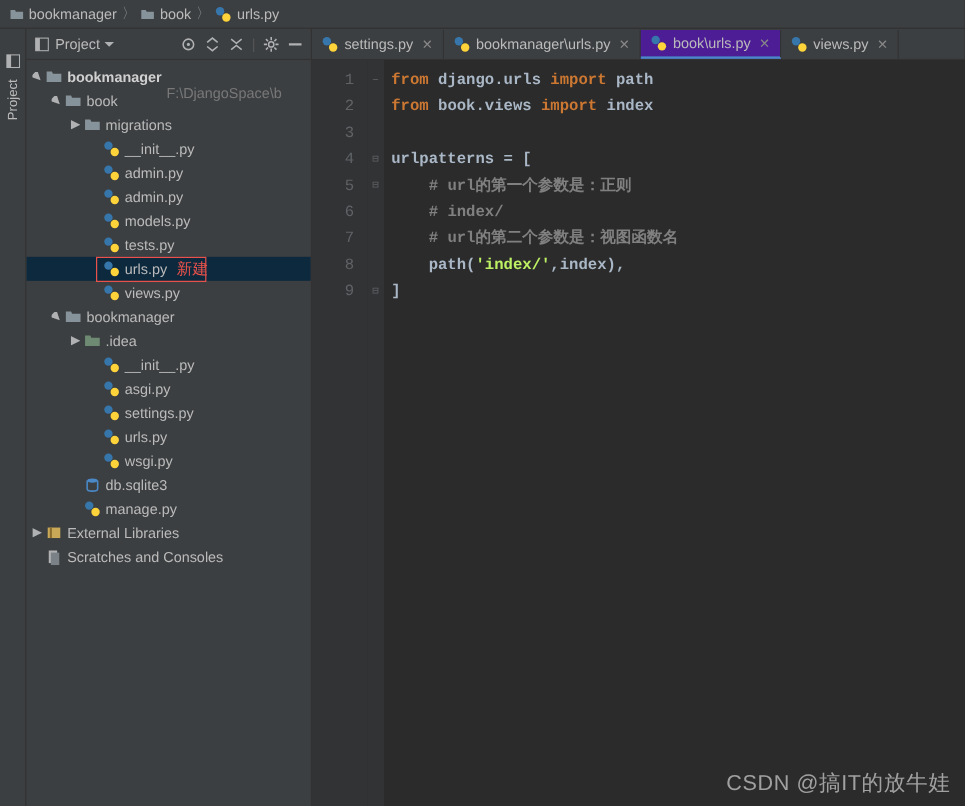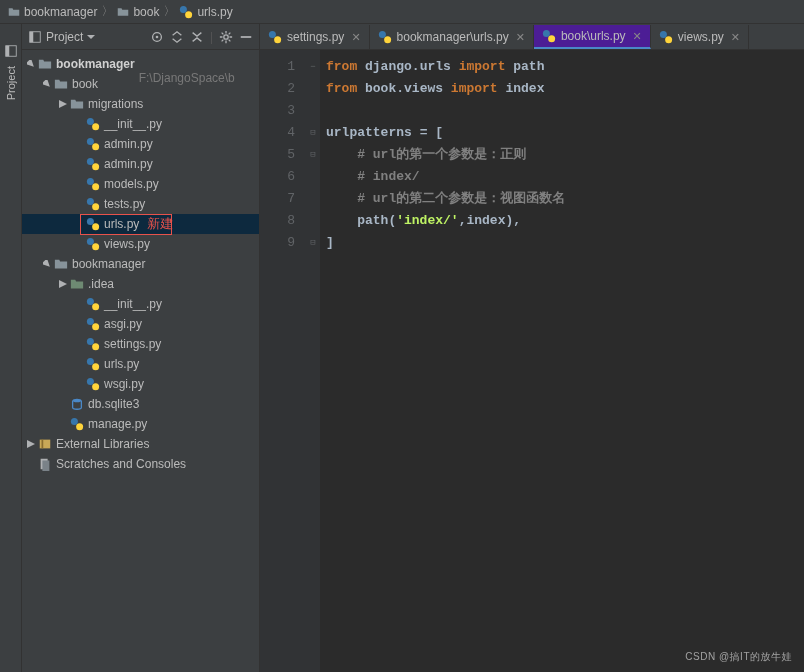--- a/index.html
+++ b/index.html
@@ -37,21 +37,21 @@
 .gutter { width: 46px; background: #313335; text-align: right; padding: 6px 10px 0 0; color: #606366; user-select: none; border-right: 1px solid #313335; }
 .fold-gutter { width: 14px; background: #313335; padding-top: 6px; }
 .fold-mark { height: 22px; display: flex; align-items: center; justify-content: center; color: #606366; font-size: 9px; }
 .code { flex: 1; padding: 6px 0 0 6px; background: #2b2b2b; font-weight: bold; }
 .code-line { height: 22px; white-space: pre; }
 .kw { color: #cc7832; }
 .str { color: #bef264; }
 .comment { color: #808080; }
 .ident { color: #a9b7c6; }
 .op { color: #a9b7c6; }
-.watermark { position: absolute; bottom: 8px; right: 12px; color: #c8c8c8; font-size: 10px; opacity: 0.75; letter-spacing: 0.5px; }
+.watermark { position: absolute; bottom: 8px; right: 12px; color: #c8c8c8; font-size: 18px; opacity: 0.75; letter-spacing: 0.5px; }
 .py-icon { width: 14px; height: 14px; }
 .folder-icon { fill: #87939a; }
 .folder-icon.special { fill: #6e8a73; }
 </style>
 </head>
 <body>
 
 <div class="breadcrumb">
   <span class="breadcrumb-item">
       <svg class="folder-icon" width="12" height="12" viewBox="0 0 16 16">

